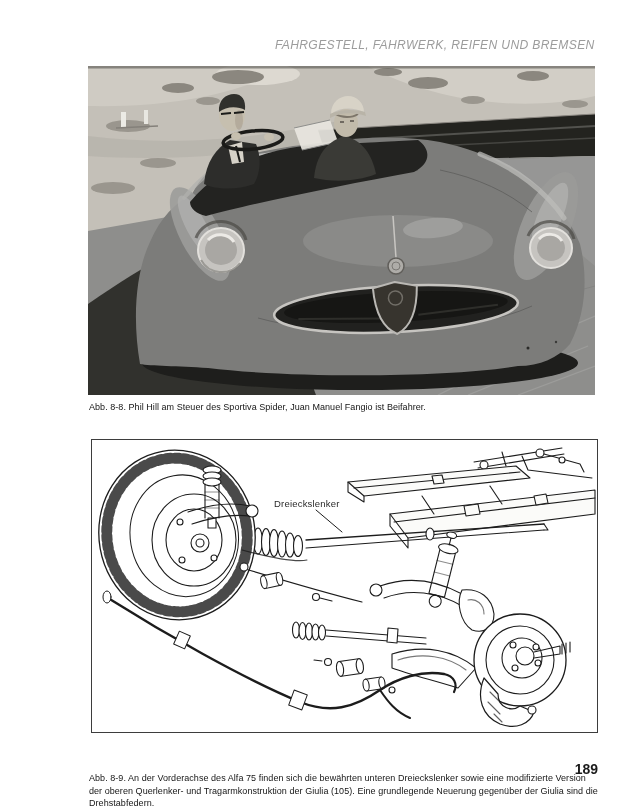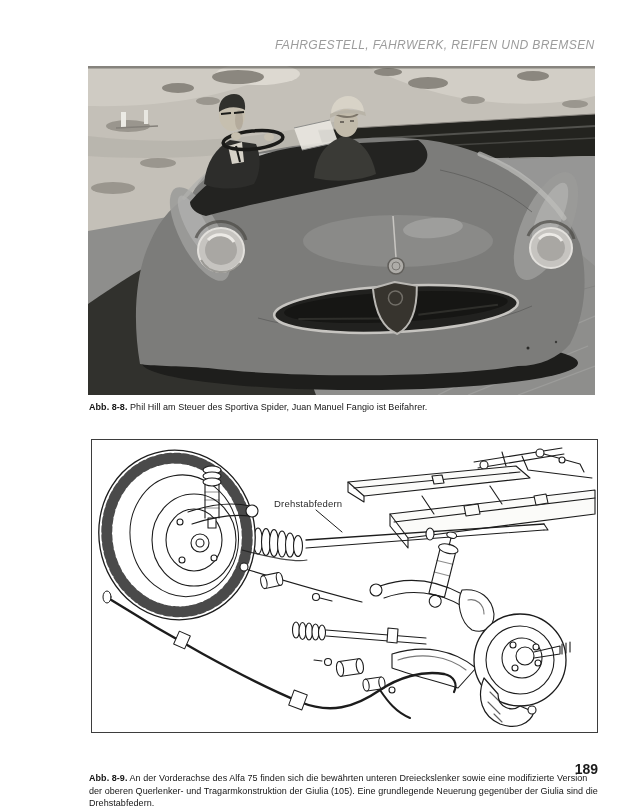--- a/index.html
+++ b/index.html
@@ -10,21 +10,21 @@
     position:absolute;top:38px;right:42px;
     font-style:italic;font-size:12.5px;letter-spacing:.35px;
     color:#9c9c9c;white-space:nowrap;
     transform:scaleX(.97);transform-origin:right center;
   }
 
   .photo-wrap{position:absolute;left:88px;top:66px;width:507px;height:329px;overflow:hidden;}
   .photo-wrap svg{display:block;}
 
   .caption{position:absolute;font-size:9px;line-height:1.4;color:#151515;letter-spacing:.05px;}
-  .caption b{font-weight:700;}
+  .caption b{font-weight:400;}
   .caption-1{left:89px;top:401px;width:507px;}
   .caption-2{left:89px;top:739px;width:509px;margin-top:33px;}
 
   .figbox{
     position:absolute;left:91px;top:439px;width:505px;height:292px;
     border:1px solid #3d3d3d;background:#fff;box-sizing:content-box;
   }
   .figbox svg{display:block;}
   .draw-label{
     position:absolute;left:182px;top:58px;
@@ -354,21 +354,21 @@
           <g transform="rotate(24 90 200)">
               <rect x="84" y="193" width="12" height="14" fill="#fff" stroke-width="1"></rect>
             </g>
           <path d="M288,250 C296,262 304,272 318,278" stroke-width="2"></path>
           <path d="M352,234 C362,236 366,244 362,252" stroke-width="2.2"></path>
         </g>
 
         <path d="M150,110 C180,118 205,122 215,120" opacity=".8"></path>
       </g>
     </svg>
-    <div class="draw-label">Drehstabfedern</div>
+    <div class="draw-label">Dreieckslenker</div>
   </div>
 
   <div class="caption caption-2">
     <b>Abb. 8-9.</b>
     <span>An der Vorderachse des Alfa 75 finden sich die bewährten unteren Dreieckslenker sowie eine modifizierte Version der oberen Querlenker- und Tragarmkonstruktion der Giulia (105). Eine grundlegende Neuerung gegenüber der Giulia sind die Drehstabfedern.</span>
   </div>
 
   <div class="page-number">189</div>
 
 </div>

